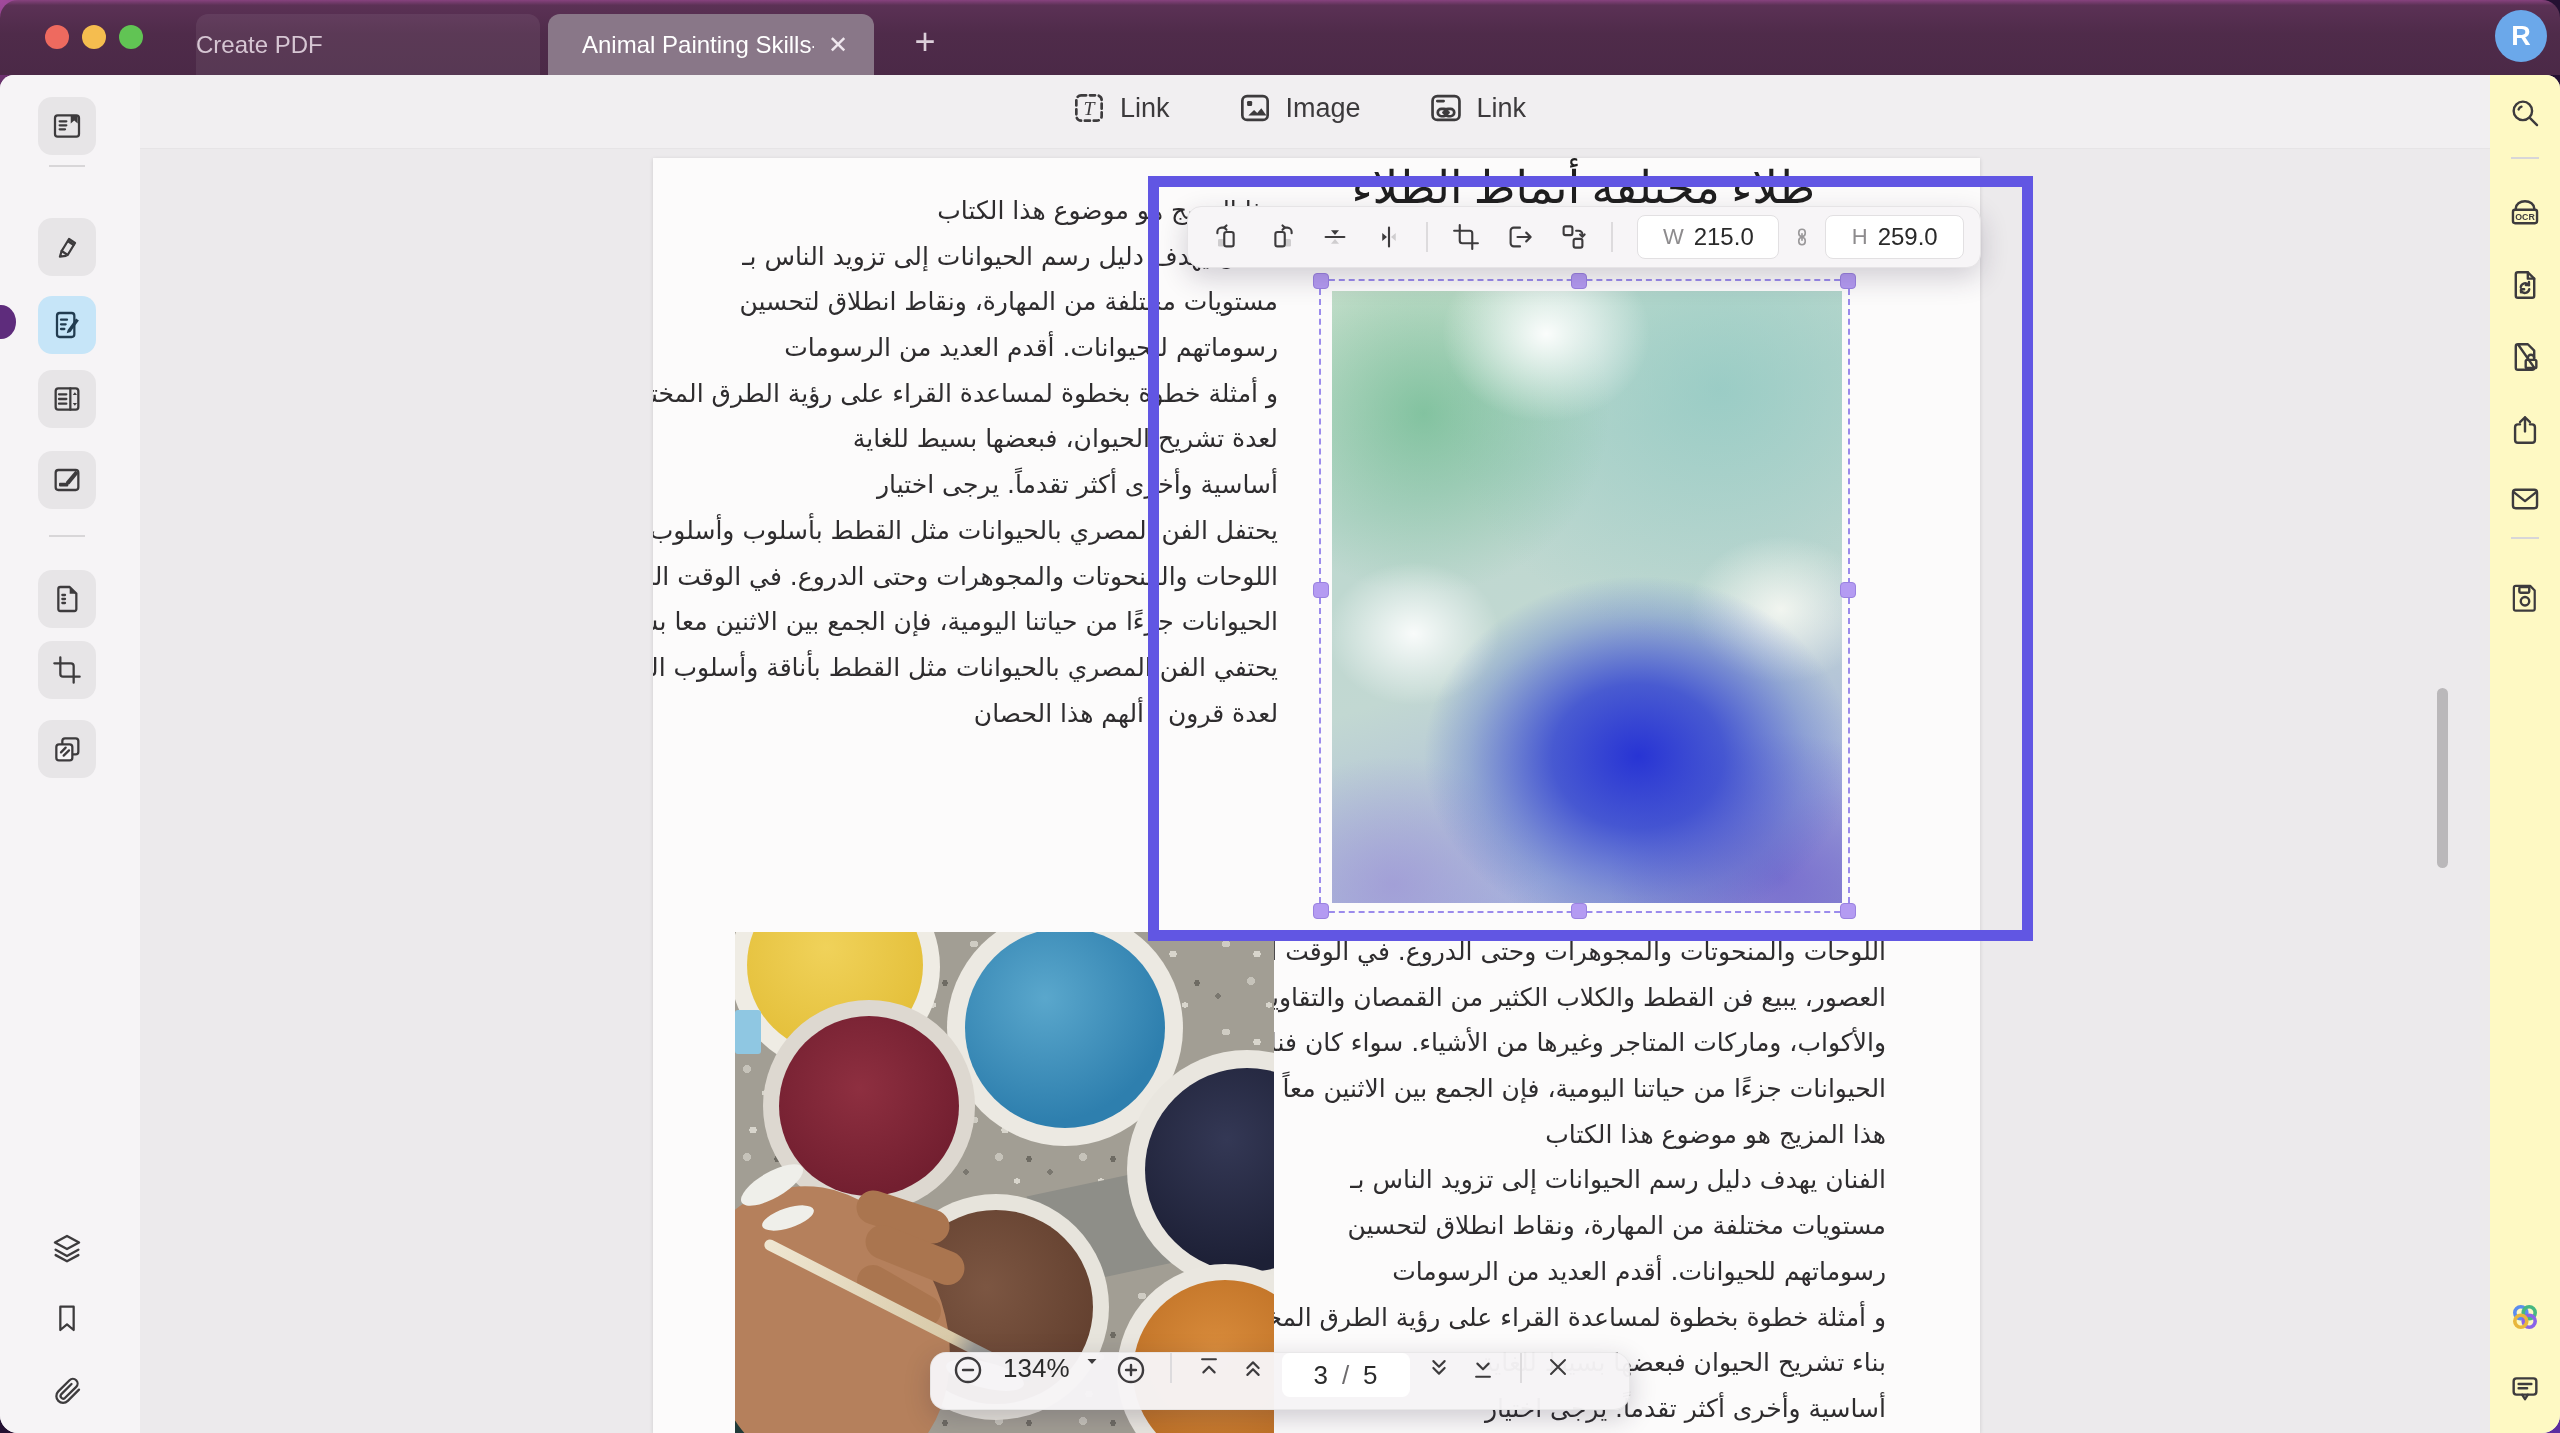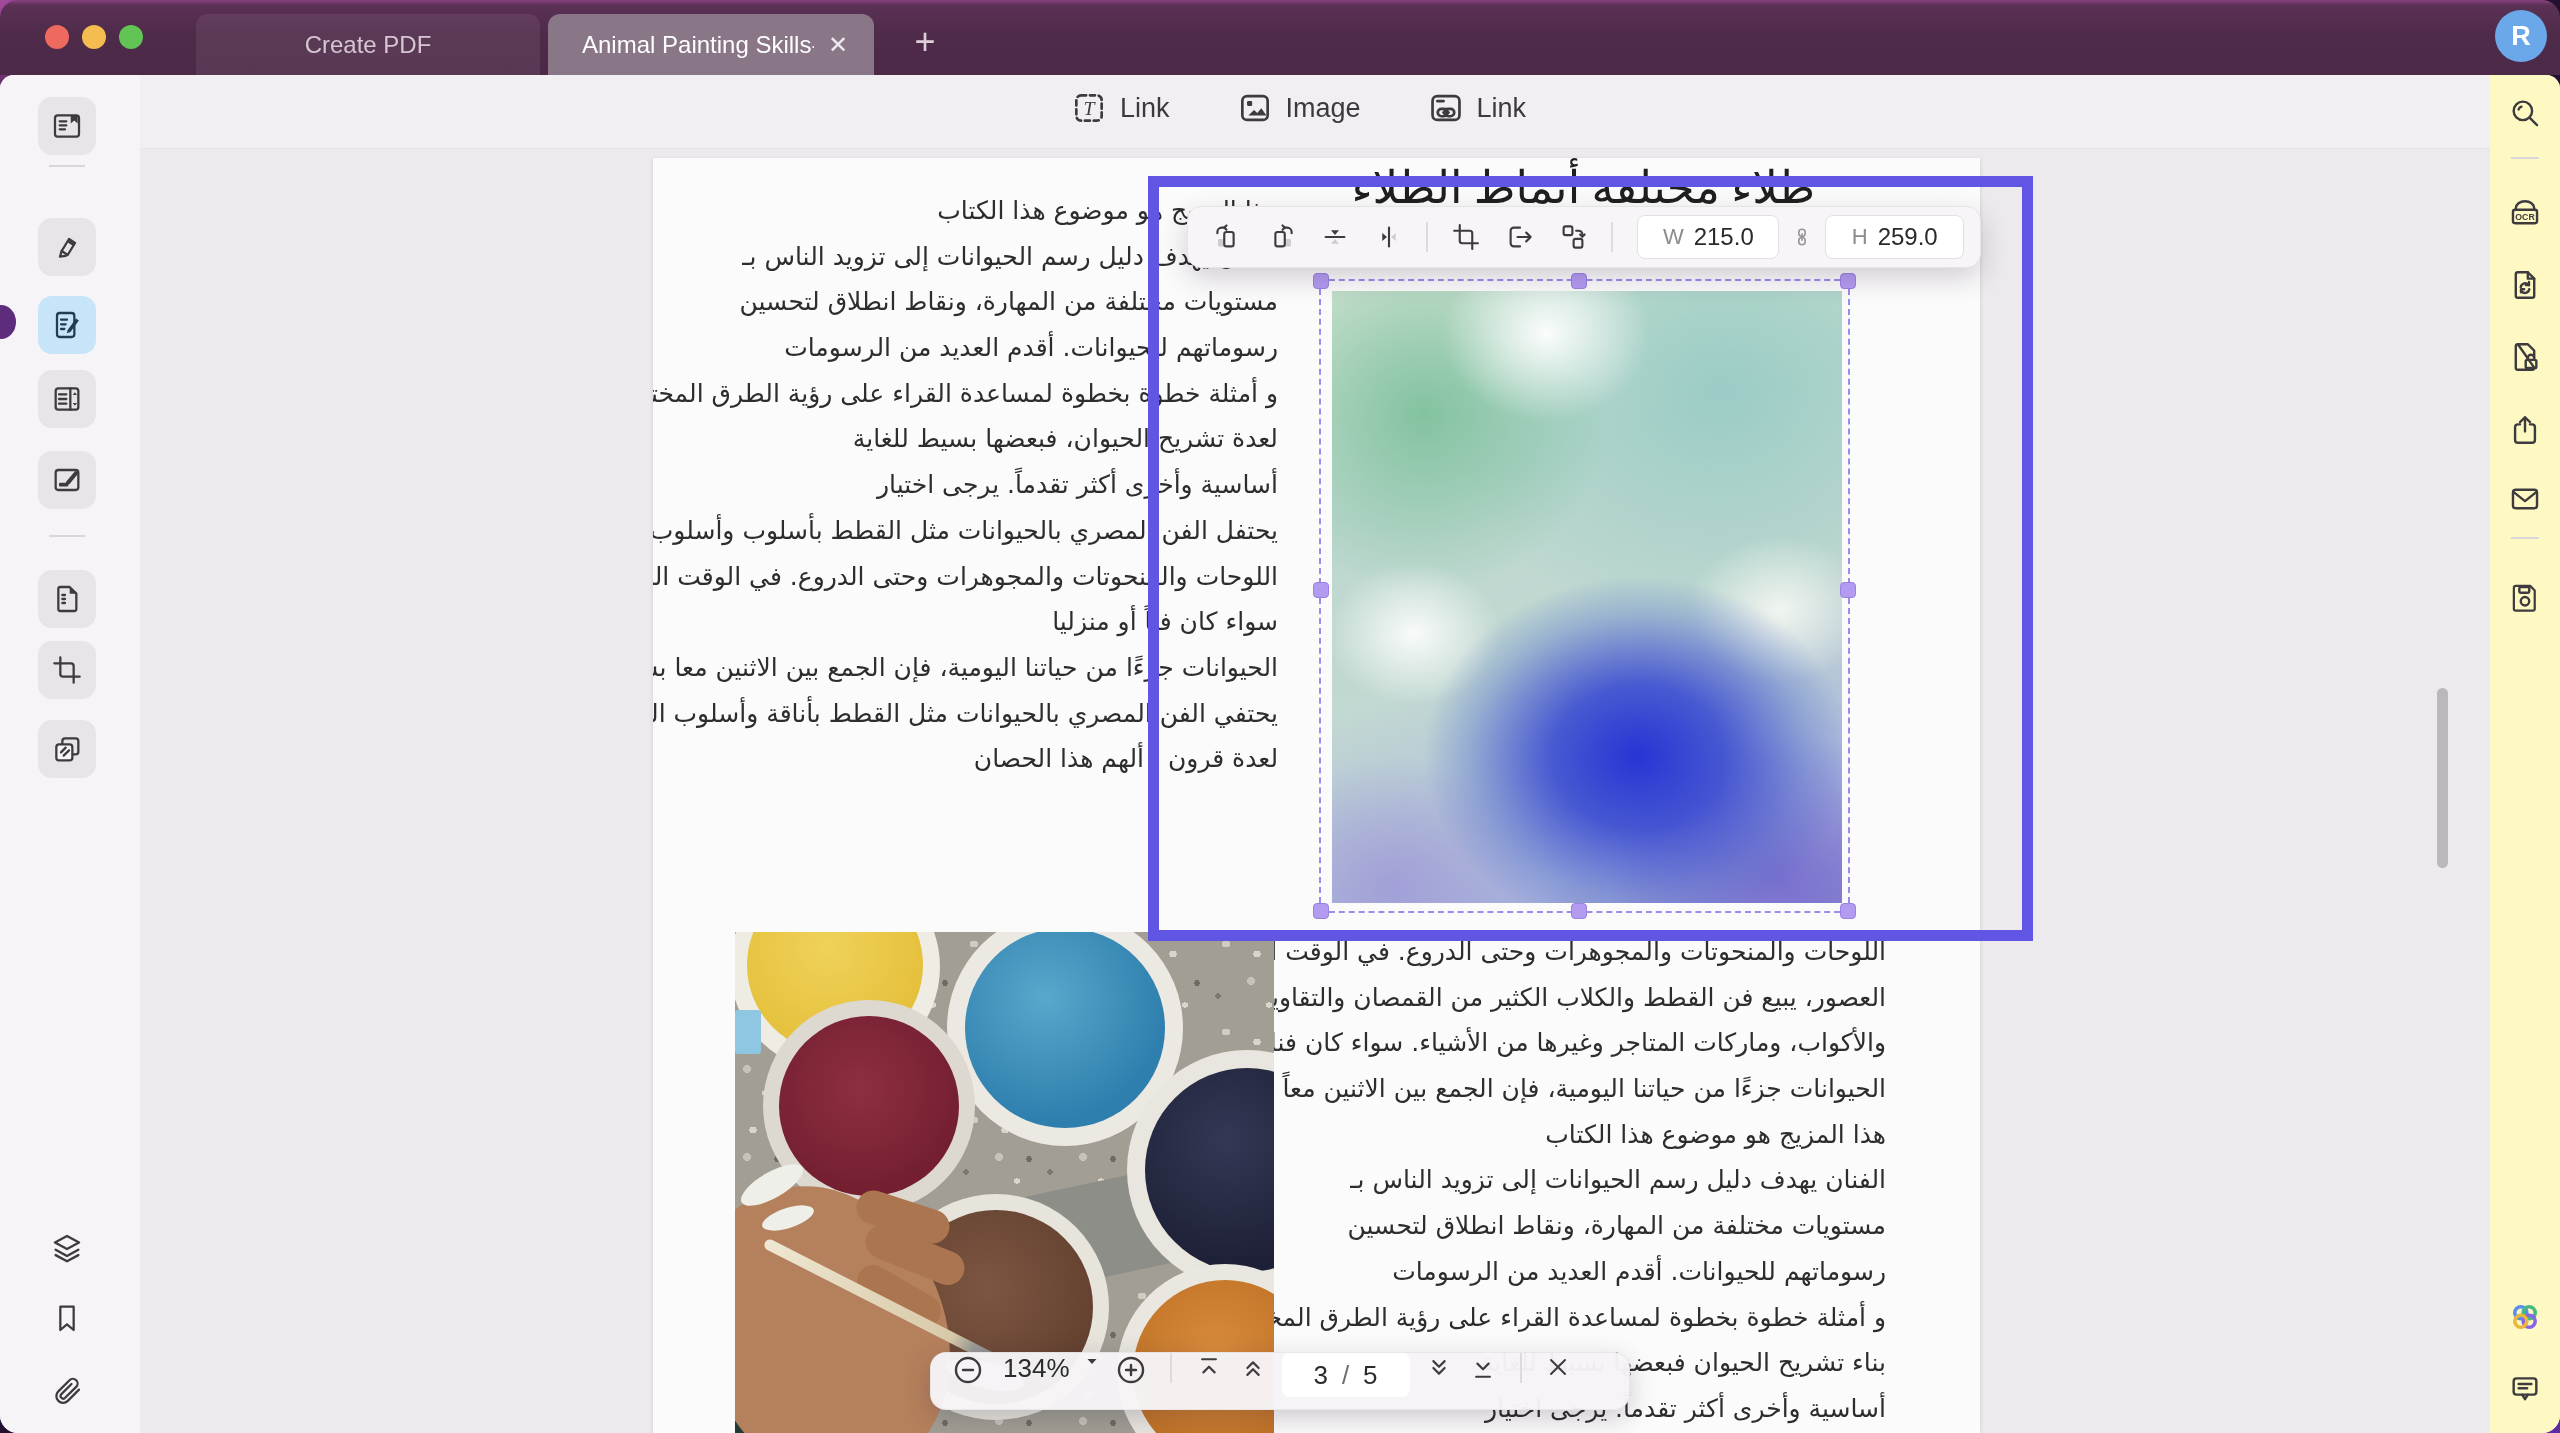--- a/index.html
+++ b/index.html
@@ -13,21 +13,21 @@
   }
   .app{position:absolute;inset:0;border-radius:18px;overflow:hidden}
   
   .titlebar{position:absolute;left:0;top:0;width:2560px;height:75px;
     background:linear-gradient(180deg,#87427e 0%,#5b3155 7%,#4f2b4a 45%,#4b2947 100%);}
   .tl{position:absolute;top:25px;width:24px;height:24px;border-radius:50%}
   .tl.red{left:45px;background:#ee6a5f}
   .tl.yellow{left:82px;background:#f5bd4f}
   .tl.green{left:119px;background:#61c454}
   .tab{position:absolute;top:14px;height:61px;border-radius:12px 12px 0 0;
-    display:flex;align-items:center;justify-content:center;font-size:24px}
+    display:flex;align-items:center;justify-content:flex-start;font-size:24px}
   .tab-inactive{left:196px;width:344px;background:rgba(255,255,255,.07);color:#d6c6d3}
   .tab-active{left:548px;width:326px;background:#897788;color:#fff;justify-content:flex-start;padding-left:34px;box-sizing:border-box}
   .tab-active .tab-label{max-width:232px;overflow:hidden;white-space:nowrap}
   .tab-close{margin-left:14px;color:#efe7ee;font-size:24px;line-height:1;cursor:default}
   .new-tab{position:absolute;left:905px;top:22px;width:40px;height:40px;color:#dccfda;
     font-size:36px;font-weight:300;display:flex;align-items:center;justify-content:center}
   .avatar{position:absolute;left:2495px;top:10px;width:52px;height:52px;border-radius:50%;
     background:#6ba8ea;color:#fff;font-size:27px;font-weight:bold;display:flex;align-items:center;justify-content:center}
   
   .body-area{position:absolute;left:0;top:75px;right:0;bottom:0;border-radius:14px 14px 0 0;overflow:hidden;background:#eceaec}
@@ -257,21 +257,20 @@
         <div class="col col-left">
             <div class="ar-line">هذا المزيج هو موضوع هذا الكتاب</div>
             <div class="ar-line">الفنان يهدف دليل رسم الحيوانات إلى تزويد الناس بـ</div>
             <div class="ar-line">مستويات مختلفة من المهارة، ونقاط انطلاق لتحسين</div>
             <div class="ar-line">رسوماتهم للحيوانات. أقدم العديد من الرسومات</div>
             <div class="ar-line">و أمثلة خطوة بخطوة لمساعدة القراء على رؤية الطرق المختلفة</div>
             <div class="ar-line">لعدة تشريح الحيوان، فبعضها بسيط للغاية</div>
             <div class="ar-line">أساسية وأخرى أكثر تقدماً. يرجى اختيار</div>
             <div class="ar-line">يحتفل الفن المصري بالحيوانات مثل القطط بأسلوب وأسلوب الجمال</div>
             <div class="ar-line">اللوحات والمنحوتات والمجوهرات وحتى الدروع. في الوقت الحاضر</div>
-            <div class="ar-line">سواء كان فناً أو منزليا</div>
             <div class="ar-line">الحيوانات جزءًا من حياتنا اليومية، فإن الجمع بين الاثنين معا بشكل جميل</div>
             <div class="ar-line">يحتفي الفن المصري بالحيوانات مثل القطط بأناقة وأسلوب الجمال</div>
             <div class="ar-line">لعدة قرون ، ألهم هذا الحصان</div>
           </div>
         <div class="col col-right">
             <div class="ar-line">اللوحات والمنحوتات والمجوهرات وحتى الدروع. في الوقت الحاضر</div>
             <div class="ar-line">العصور، يبيع فن القطط والكلاب الكثير من القمصان والتقاويم والقهوة</div>
             <div class="ar-line">والأكواب، وماركات المتاجر وغيرها من الأشياء. سواء كان فنا أو منزليا</div>
             <div class="ar-line">الحيوانات جزءًا من حياتنا اليومية، فإن الجمع بين الاثنين معاً بشكل جميل</div>
             <div class="ar-line">هذا المزيج هو موضوع هذا الكتاب</div>

